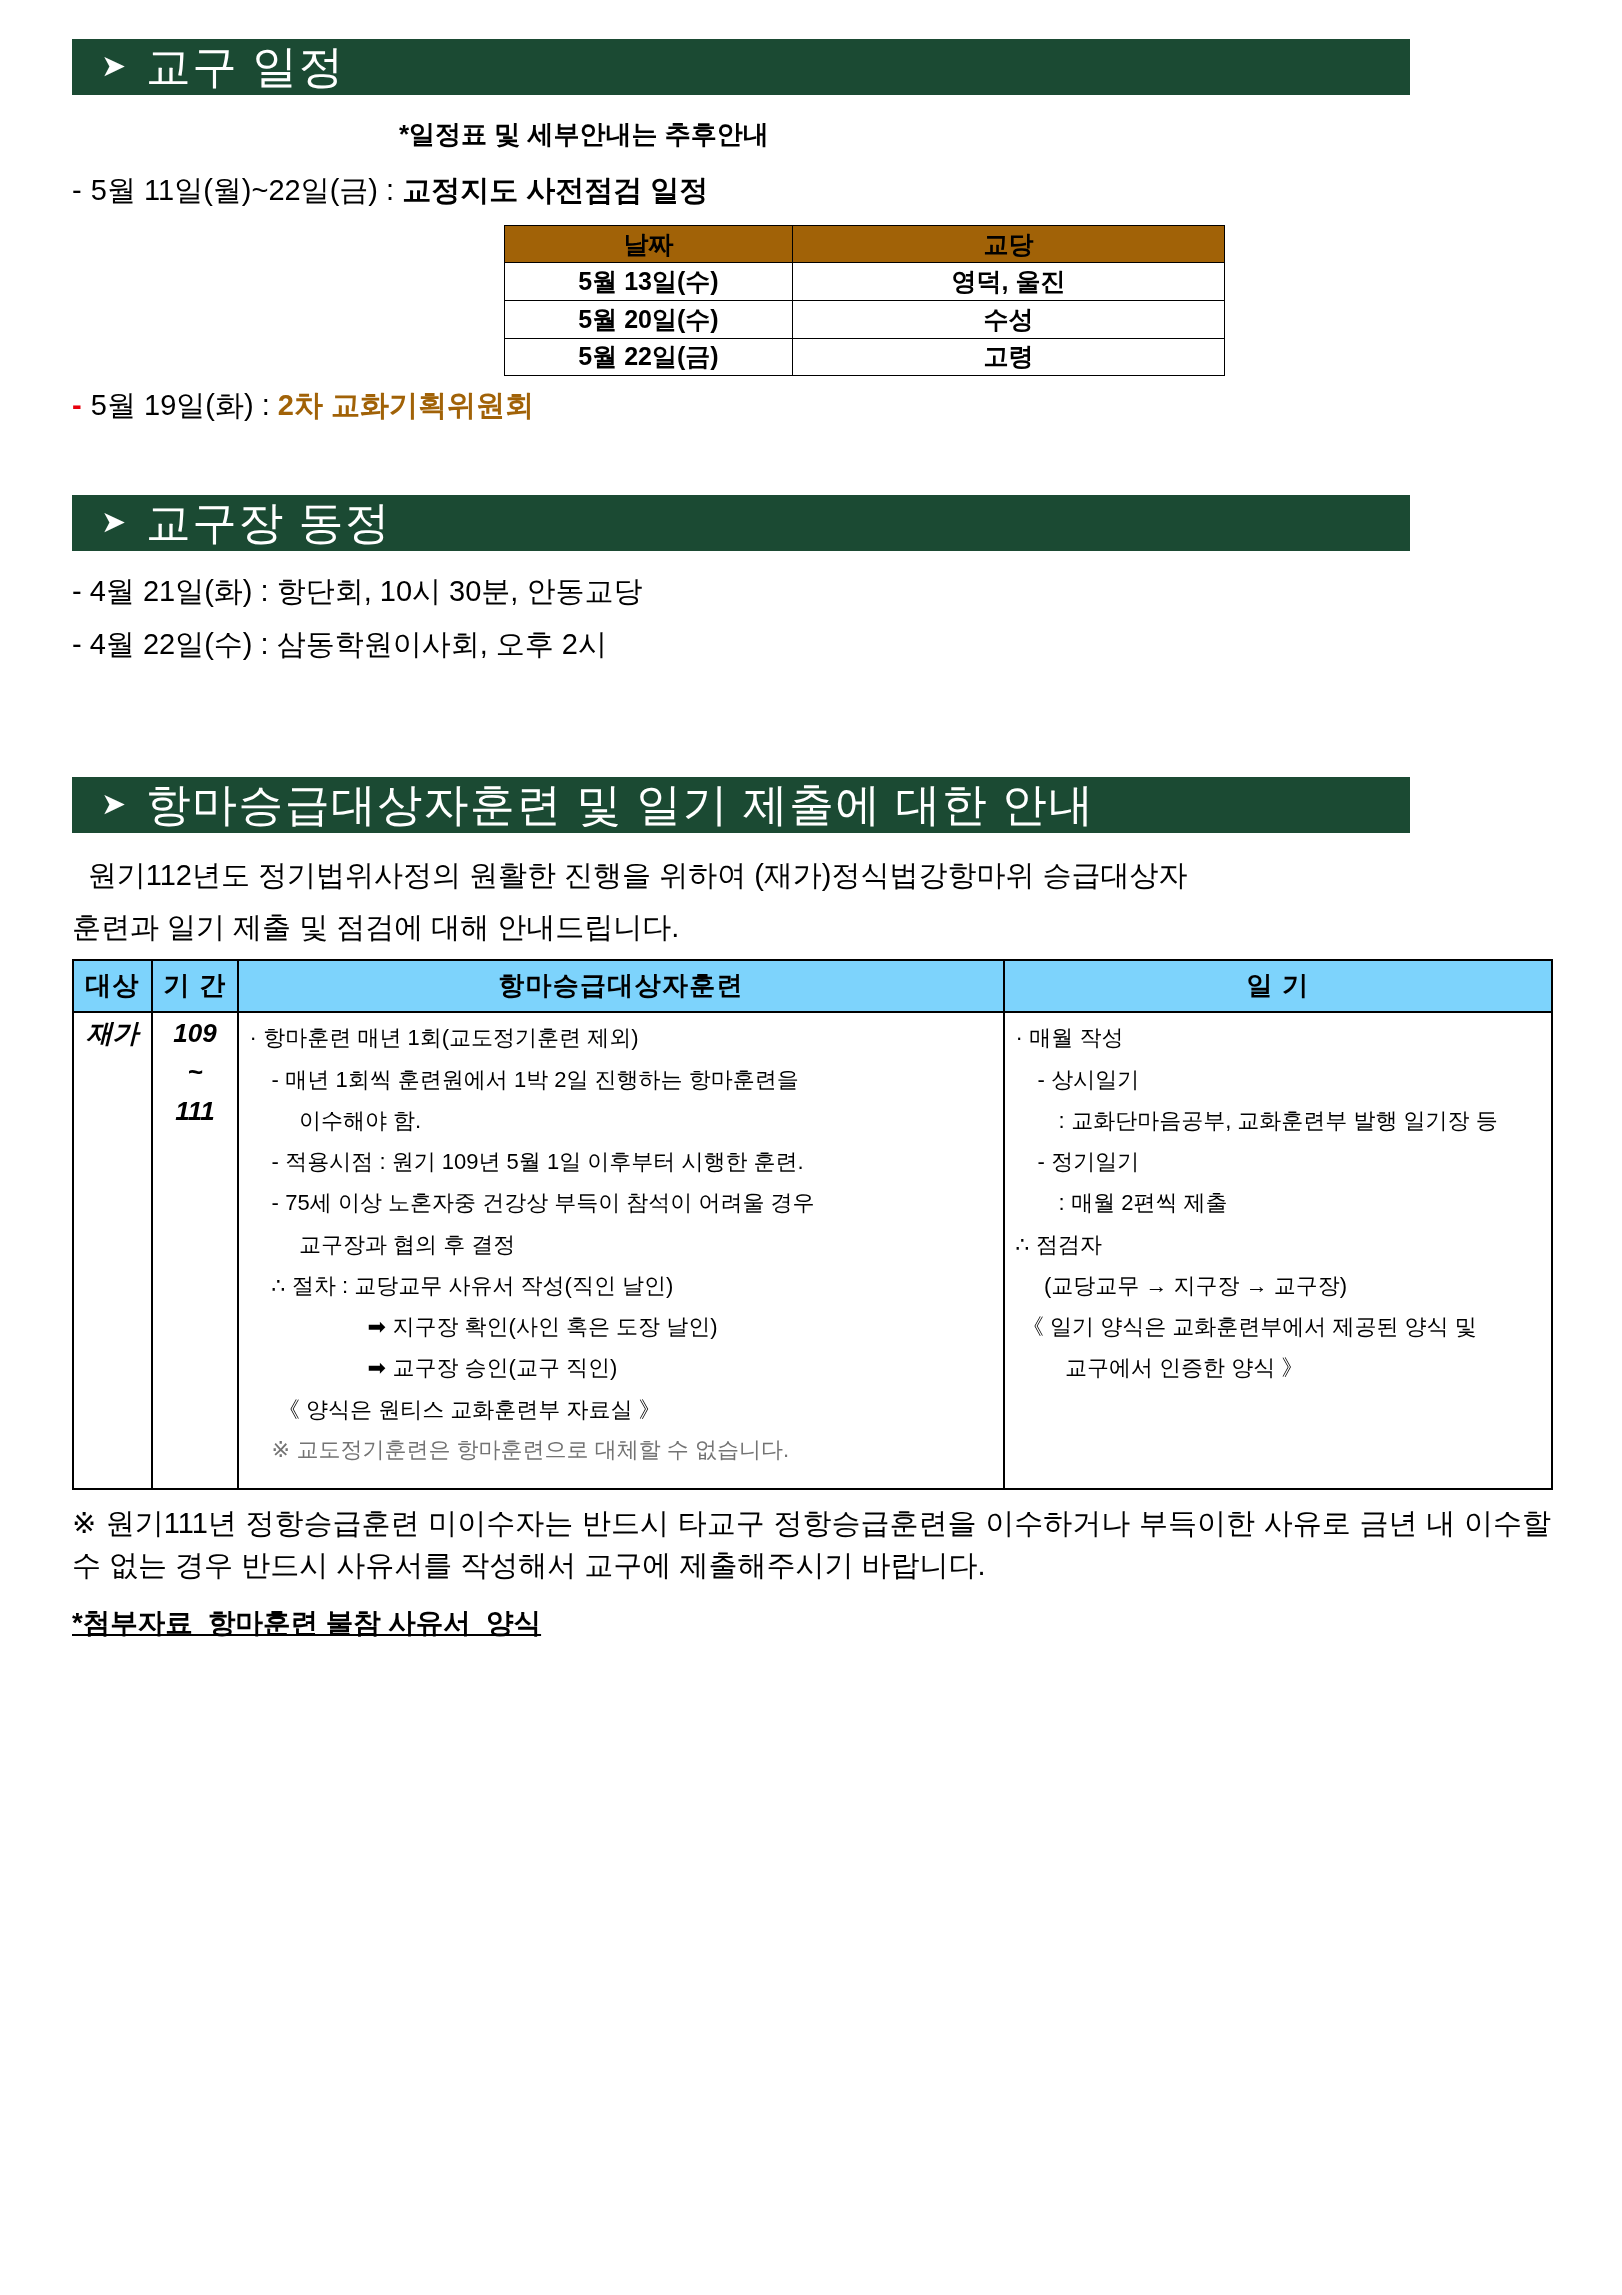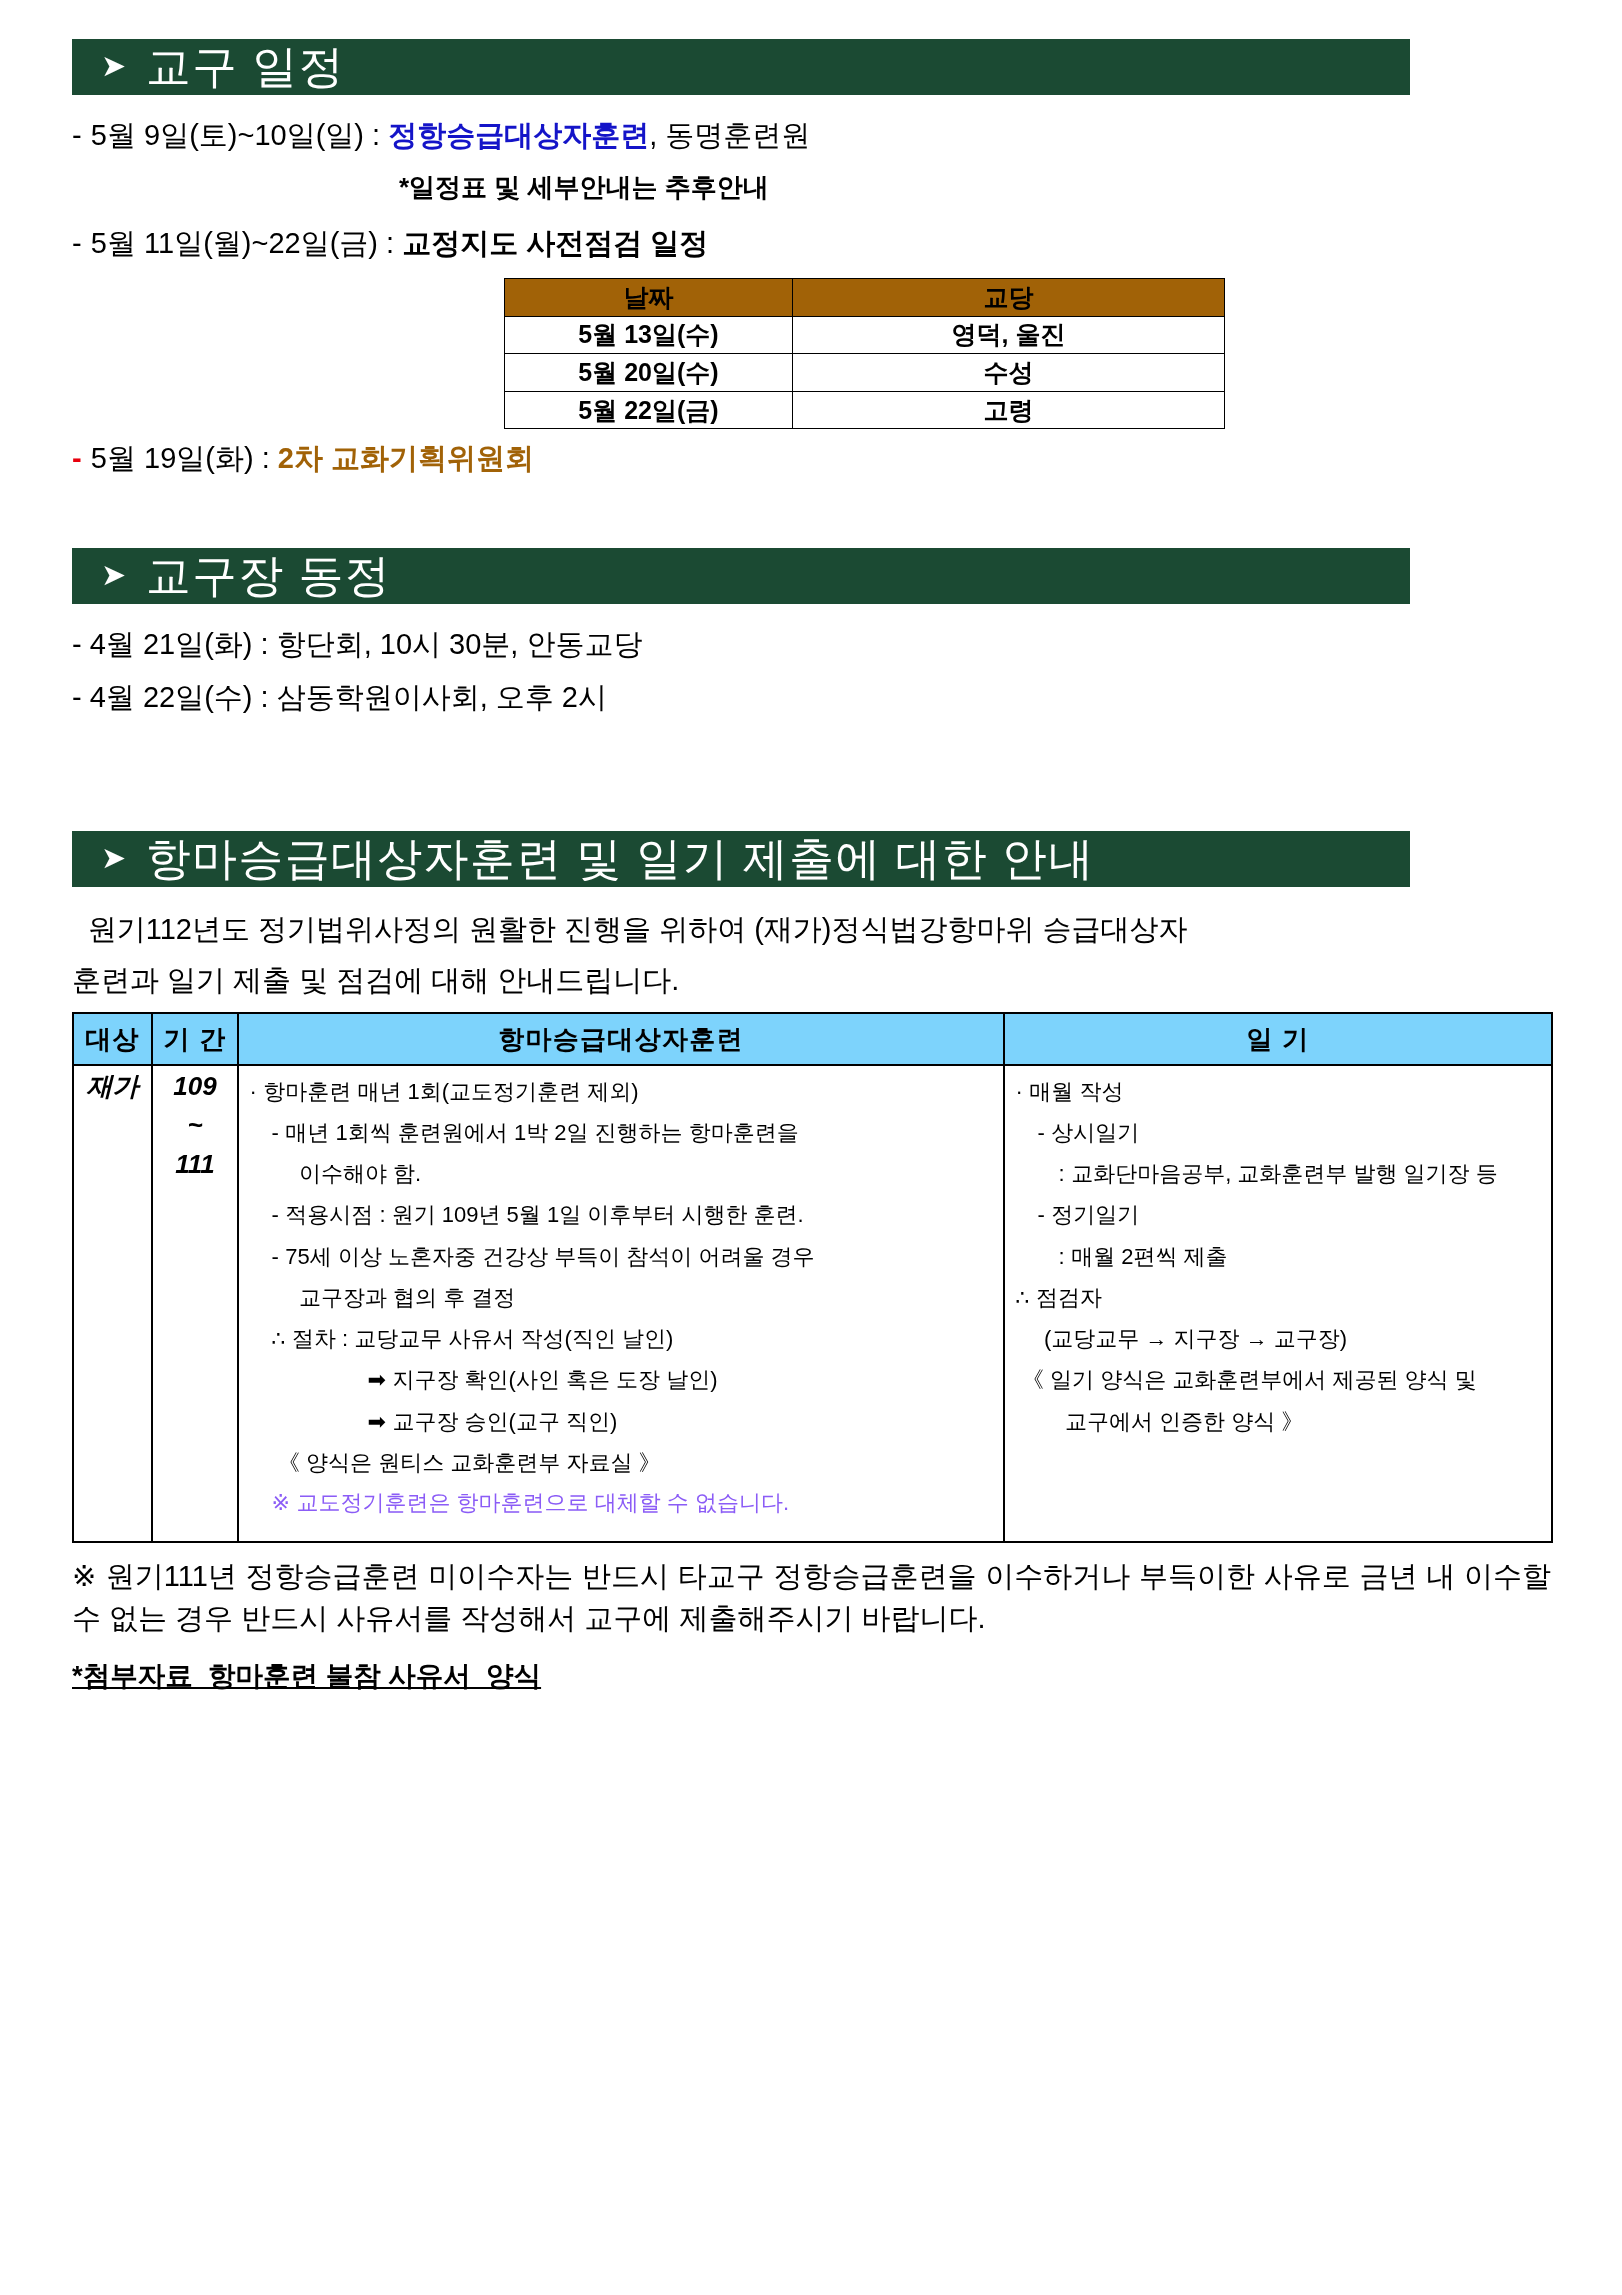--- a/index.html
+++ b/index.html
@@ -141,21 +141,21 @@
     font-size: 22px;
     line-height: 1.34;
     margin: 0 0 11.8px 0;
     white-space: nowrap;
   }
   .bl.lvl0 { padding-left: 0; }
   .bl.lvl1 { padding-left: 22px; }
   .bl.lvl2 { padding-left: 43px; }
   .bl.lvl3 { padding-left: 118px; }
   .bl .mk { margin-right: 6.5px; }
-  .bl.red { color: #8b5cf6; }
+  .bl.red { color: #737373; }
   .bl.tight { margin-bottom: 10.5px; }
 
   
   .footer-note {
     font-size: 29px;
     line-height: 1.45;
     margin: 11.8px 0 0 0;
     text-align: justify;
   }
   .attach {
@@ -172,23 +172,20 @@
 <body>
 
 <div class="page">
 
   
   <div class="section-bar bar-w1">
     <span class="bar-bullet">➤</span>
     <span class="bar-title">교구 일정</span>
   </div>
 
-  <p class="line">
-    <span class="dash">-</span><span>5월  9일(토)~10일(일) : </span><span class="blue-bold">정항승급대상자훈련</span><span>, 동명훈련원</span>
-  </p>
 
   <p class="sub-note">*일정표  및  세부안내는  추후안내</p>
 
   <p class="line">
     <span class="dash">-</span><span>5월  11일(월)~22일(금) : </span><span style="font-weight:bold;">교정지도  사전점검  일정</span>
   </p>
 
   <div class="sched-wrap">
     <table class="sched">
       <colgroup>

